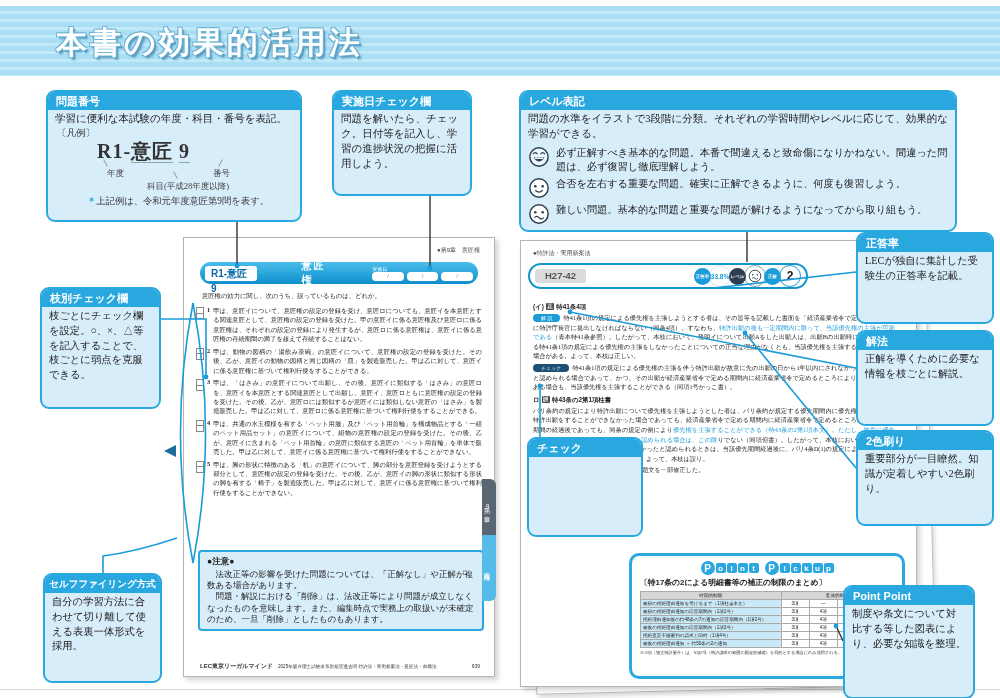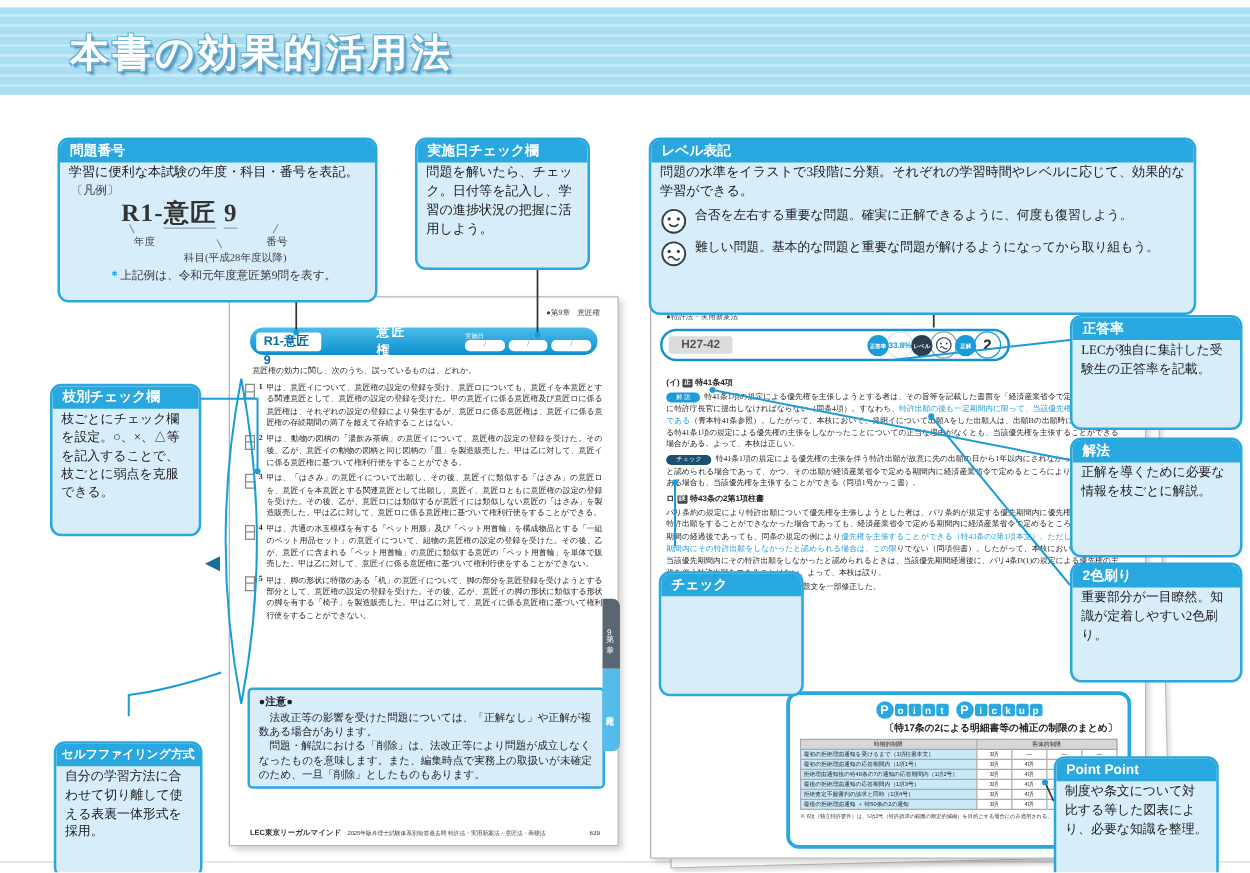--- a/index.html
+++ b/index.html
@@ -14,21 +14,21 @@
 
   
   .banner{position:absolute;left:0;top:6px;width:100%;height:70px;
     background:repeating-linear-gradient(180deg,#a9def3 0 5px,#c2e9f8 5px 8px);}
   .banner h1{margin:0;position:absolute;left:56px;top:16px;font-size:31px;font-weight:bold;color:#fff;
     letter-spacing:3px;
     text-shadow:-1px -1px 0 #6fb3d4,1px -1px 0 #6fb3d4,-1px 1px 0 #6fb3d4,2px 2px 0 #5a9fc4,3px 3px 2px rgba(90,159,196,.65);}
 
   
   .callout{position:absolute;border:2px solid var(--accent);background:var(--co-bg);
-    border-radius:9px;overflow:hidden;z-index:40;margin-top:20px;}
+    border-radius:9px;overflow:hidden;z-index:40;}
   .callout .hd{background:var(--accent);color:#fff;font-weight:bold;font-size:11px;padding:2px 8px;line-height:1.3;}
   .callout .hd.sm{font-size:9.5px;padding:3px 4px;text-align:center;font-family:Liberation Serif, serif;}
   .callout .bd{padding:2px 7px;font-size:10.5px;line-height:1.42;color:#1a1a1a;font-family:Liberation Serif, serif;}
 
   .co-problem{left:46px;top:90px;width:252px;height:128px;}
   .co-exec{left:332px;top:90px;width:136px;height:102px;}
   .co-level{left:519px;top:90px;width:434px;height:138px;}
   .co-branch{left:40px;top:287px;width:117px;height:118px;}
   .co-self{left:43px;top:573px;width:115px;height:106px;}
   .co-rate{left:856px;top:232px;width:134px;height:88px;}
@@ -137,21 +137,21 @@
   .rp-note{text-indent:1em;}
 
   
   .pickup{position:absolute;left:108px;top:312px;width:276px;height:126px;border:3px solid var(--accent);
     border-radius:10px;background:#fff;padding:4px 8px;box-sizing:border-box;z-index:11;}
   .pp-title{display:flex;justify-content:center;align-items:center;gap:1px;margin:1px 0 2px;}
   .pp-ch{display:inline-flex;align-items:center;justify-content:center;width:10px;height:10px;
     background:var(--accent);color:#fff;font-weight:bold;font-size:8px;border-radius:2px;}
   .pp-cap{width:14px;height:14px;border-radius:50%;font-size:10px;}
   .pp-sp{width:4px;}
-  .pp-head{text-align:right;font-weight:bold;font-size:7.8px;margin:2px 0 3px;}
+  .pp-head{text-align:left;font-weight:bold;font-size:7.8px;margin:2px 0 3px;}
   .pp-table{width:100%;border-collapse:collapse;font-size:4.6px;}
   .pp-table th,.pp-table td{border:1px solid #aaa;padding:1px 2px;}
   .pp-table th{background:#d6d6d6;font-weight:normal;text-align:center;}
   .pp-table td.lb{background:#c9e9f8;text-align:left;width:55%;}
   .pp-table td.vc{text-align:center;width:11%;}
   .pp-note{font-size:4.2px;margin-top:2px;color:#333;line-height:1.3;}
 
   
   .overlay{position:absolute;left:0;top:0;z-index:30;pointer-events:none;}
   .bottom-rule{position:absolute;left:0;top:689px;width:100%;height:1px;background:#d7d7d7;}
@@ -401,20 +401,30 @@
     <div class="hd">実施日チェック欄</div>
     <div class="bd">問題を解いたら、チェック。日付等を記入し、学習の進捗状況の把握に活用しよう。</div>
   </div>
 
   <div class="callout co-level">
     <div class="hd">レベル表記</div>
     <div class="bd">
       <div>問題の水準をイラストで3段階に分類。それぞれの学習時間やレベルに応じて、効果的な学習ができる。</div>
       <div class="lv-row">
         <svg width="22" height="22" viewBox="0 0 24 24">
+            <circle cx="12" cy="12" r="10" fill="#eaf6fd" stroke="#2c3e50" stroke-width="1.6"></circle>
+            <path d="M5.5 9 q2.5,-3.5 5,0" fill="none" stroke="#2c3e50" stroke-width="1.4"></path>
+            <path d="M13.5 9 q2.5,-3.5 5,0" fill="none" stroke="#2c3e50" stroke-width="1.4"></path>
+            <path d="M6 12.5 q6,9 12,0 z" fill="#2c3e50"></path>
+            <path d="M7.5 13.5 h9" stroke="#fff" stroke-width="1.6"></path>
+          </svg>
+        <div class="lv-txt">必ず正解すべき基本的な問題。本番で間違えると致命傷になりかねない。間違った問題は、必ず復習し徹底理解しよう。</div>
+      </div>
+      <div class="lv-row">
+        <svg width="22" height="22" viewBox="0 0 24 24">
             <circle cx="12" cy="12" r="10" fill="#fff" stroke="#2c3e50" stroke-width="1.6"></circle>
             <circle cx="8" cy="10" r="1.4" fill="#2c3e50"></circle>
             <circle cx="16" cy="10" r="1.4" fill="#2c3e50"></circle>
             <path d="M8 14.5 q4,4 8,0" fill="none" stroke="#2c3e50" stroke-width="1.4"></path>
           </svg>
         <div class="lv-txt">合否を左右する重要な問題。確実に正解できるように、何度も復習しよう。</div>
       </div>
       <div class="lv-row">
         <svg width="22" height="22" viewBox="0 0 24 24">
             <circle cx="12" cy="12" r="10" fill="#fff" stroke="#2c3e50" stroke-width="1.6"></circle>

